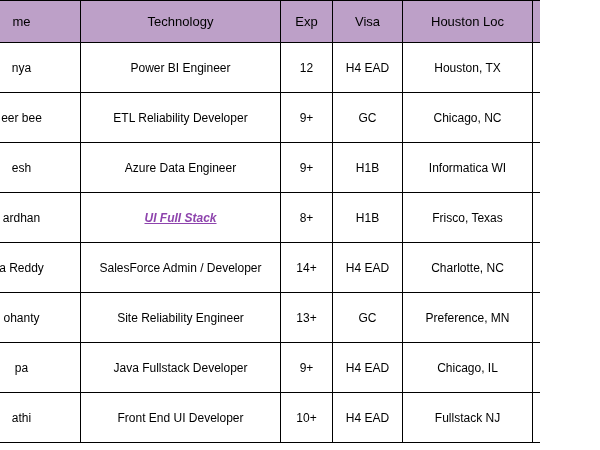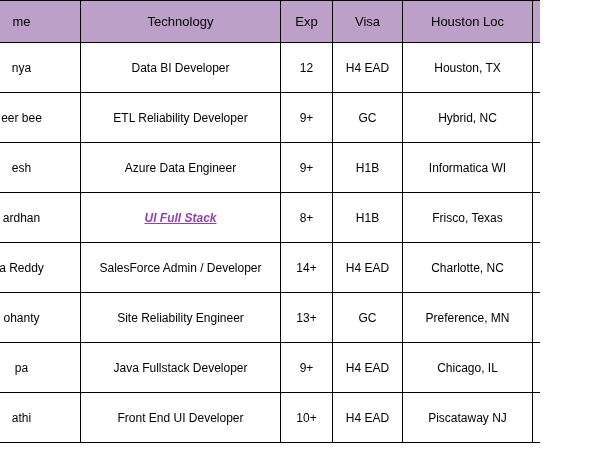--- a/index.html
+++ b/index.html
@@ -93,32 +93,32 @@
         <th>Technology</th>
         <th>Exp</th>
         <th>Visa</th>
         <th>Houston Loc</th>
         <th>Preference</th>
       </tr>
     </thead>
     <tbody>
       <tr>
         <td>nya</td>
-        <td class="tech">Data BI Developer</td>
+        <td class="tech">Power BI Engineer</td>
         <td>12</td>
         <td>H4 EAD</td>
         <td>Houston, TX</td>
         <td class="pref">Onsite/Hybrid</td>
       </tr>
       <tr>
         <td>eer bee</td>
         <td class="tech">ETL Reliability Developer</td>
         <td>9+</td>
         <td>GC</td>
-        <td>Hybrid, NC</td>
+        <td>Chicago, NC</td>
         <td class="pref">Onsite</td>
       </tr>
       <tr>
         <td>esh</td>
         <td class="tech">Azure Data Engineer</td>
         <td>9+</td>
         <td>H1B</td>
         <td>Informatica WI</td>
         <td class="pref">Onsite</td>
       </tr>
@@ -152,18 +152,18 @@
         <td>9+</td>
         <td>H4 EAD</td>
         <td>Chicago, IL</td>
         <td class="pref">Local Onsite</td>
       </tr>
       <tr>
         <td>athi</td>
         <td class="tech">Front End UI Developer</td>
         <td>10+</td>
         <td>H4 EAD</td>
-        <td>Piscataway NJ</td>
+        <td>Fullstack NJ</td>
         <td class="pref">Onsite NY &amp; N</td>
       </tr>
     </tbody>
   </table>
 </div>
 
 </body></html>

